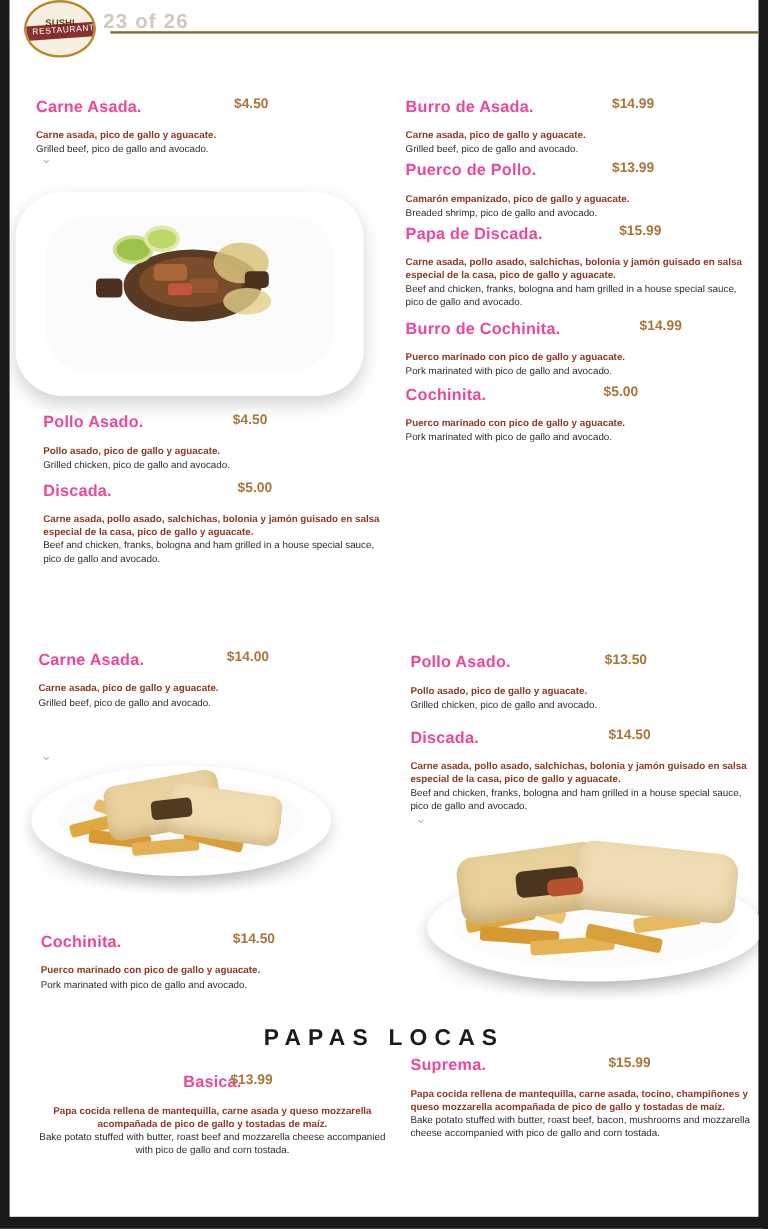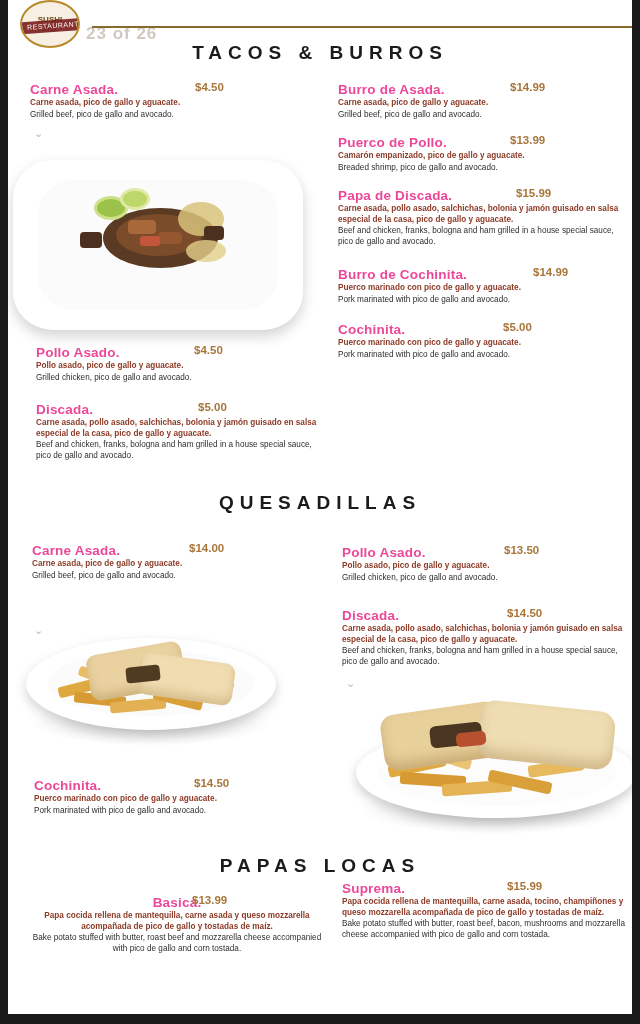--- a/index.html
+++ b/index.html
@@ -32,21 +32,21 @@
     position:absolute; left:0; top:0; width:100%; height:100%;
     display:flex; flex-direction:column; align-items:center; justify-content:center;
     color:#6b4a12; font-size:8px; font-weight:bold; line-height:9px; text-align:center;
   }
   .logo-band {
     position:absolute; left:-4px; top:18px; width:70px; height:12px;
     background:#7a1d1d; opacity:.9; transform:rotate(-4deg);
   }
   .logo-band span{ color:#fff; font-size:7px; letter-spacing:.5px; display:block; text-align:center; line-height:12px;}
   .pagenum {
-    position:absolute; left:78px; top:24px;
+    position:absolute; left:78px; top:8px;
     font-size:17px; color:#cfc9c0; letter-spacing:1px; font-weight:bold;
   }
   .rule {
     position:absolute; left:84px; top:26px; width:540px; height:2px; background:#8a6a2c;
   }
   
   .section-title {
     position:absolute; width:624px; text-align:center;
     font-size:19px; font-weight:bold; letter-spacing:6px; color:#1b1b1b;
   }
@@ -54,21 +54,21 @@
   .item { position:absolute; }
   .item .name {
     color:#ec4899; font-size:13.5px; font-weight:bold; letter-spacing:.2px;
     display:inline-block;
   }
   .item .price {
     color:#a8763b; font-size:11.5px; font-weight:bold;
     position:absolute; top:1px;
   }
   .item .es {
-    color:#8c3a26; font-size:8.2px; line-height:10.5px; margin-top:0; font-weight:bold;
+    color:#8c3a26; font-size:8.2px; line-height:10.5px; margin-top:10px; font-weight:bold;
   }
   .item .en {
     color:#2e2e2e; font-size:8.2px; line-height:10.5px; margin-top:1px;
   }
   .chev {
     position:absolute; color:#b7b7b7; font-size:11px; line-height:11px;
   }
   
   .plate { position:absolute; }
   .ellipse { position:absolute; border-radius:50%; }
@@ -89,21 +89,20 @@
       <div class="logo-inner">
         <span>SUSHI</span>
         <span>ITO</span>
       </div>
       <div class="logo-band">
         <span>RESTAURANT</span>
       </div>
     </div>
   </div>
 
-  <div class="section-title" style="top:42px;">TACOS &amp; BURROS</div>
 
   <div class="item" style="left:22px; top:80px; width:280px;">
     <span class="name">Carne Asada.</span>
     <span class="price" style="left:165px;">$4.50</span>
     <div class="es">Carne asada, pico de gallo y aguacate.</div>
     <div class="en">Grilled beef, pico de gallo and avocado.</div>
   </div>
   <div class="chev" style="left:26px; top:128px;">⌄</div>
 
   <div class="plate" style="left:0px; top:140px; width:300px; height:200px;">
@@ -165,21 +164,20 @@
     <div class="en">Pork marinated with pico de gallo and avocado.</div>
   </div>
 
   <div class="item" style="left:330px; top:320px; width:285px;">
     <span class="name">Cochinita.</span>
     <span class="price" style="left:165px;">$5.00</span>
     <div class="es">Puerco marinado con pico de gallo y aguacate.</div>
     <div class="en">Pork marinated with pico de gallo and avocado.</div>
   </div>
 
-  <div class="section-title" style="top:492px;">QUESADILLAS</div>
 
   <div class="item" style="left:24px; top:541px; width:290px;">
     <span class="name">Carne Asada.</span>
     <span class="price" style="left:157px;">$14.00</span>
     <div class="es">Carne asada, pico de gallo y aguacate.</div>
     <div class="en">Grilled beef, pico de gallo and avocado.</div>
   </div>
   <div class="chev" style="left:26px; top:625px;">⌄</div>
 
   <div class="plate" style="left:10px; top:620px; width:265px; height:130px;">

